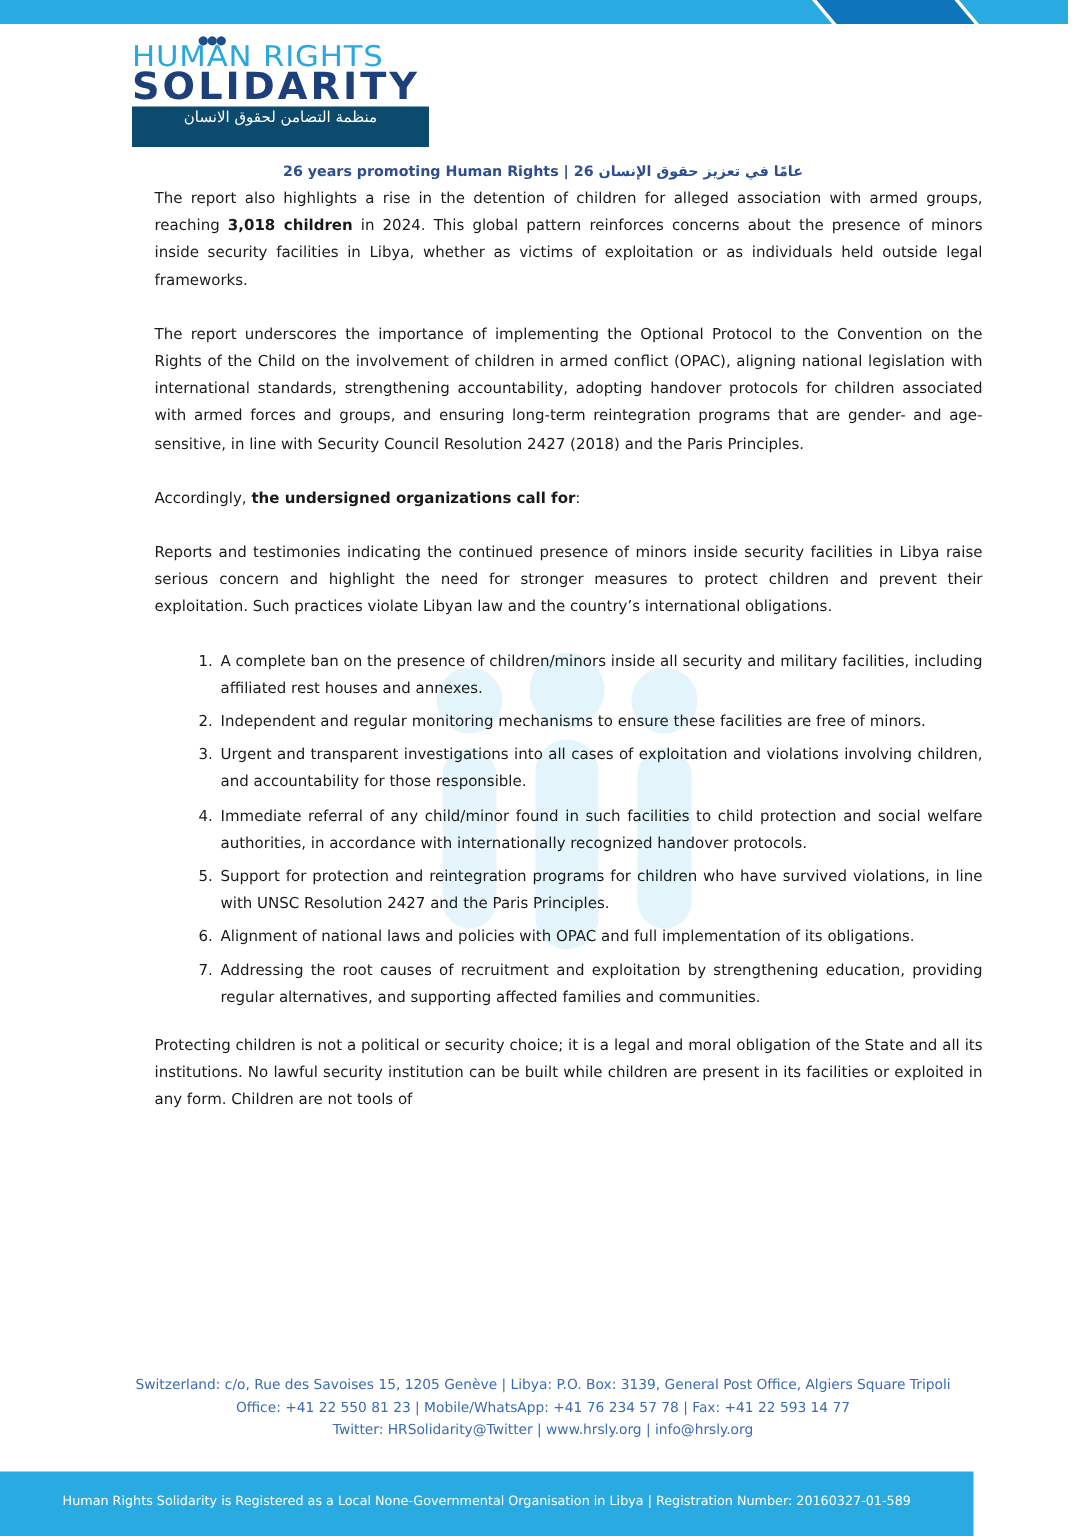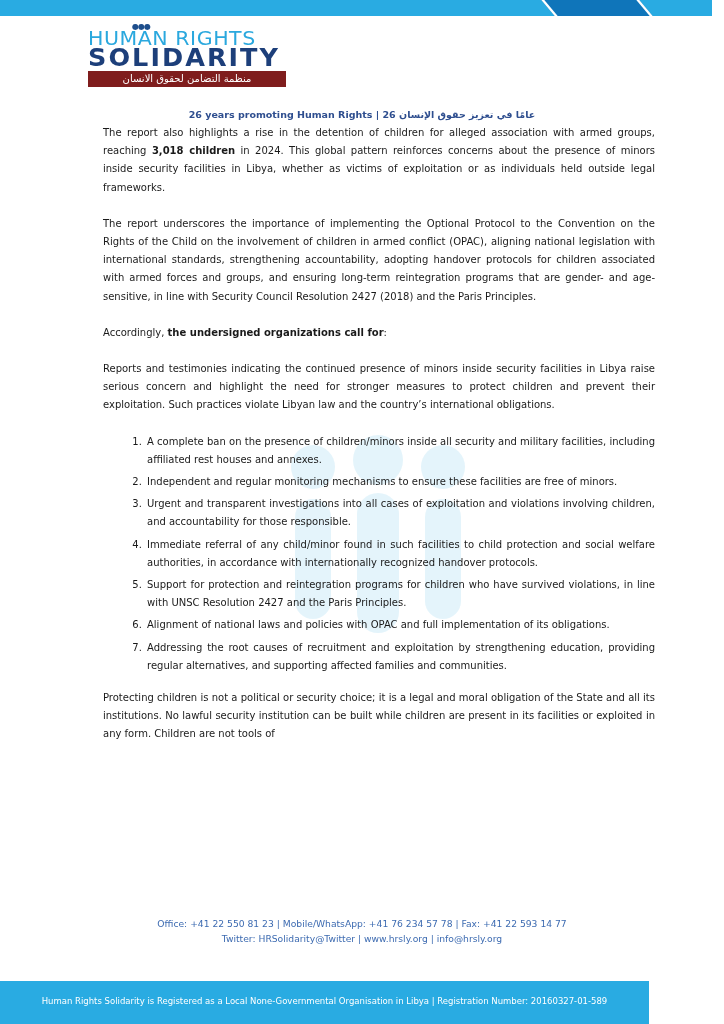--- a/index.html
+++ b/index.html
@@ -31,22 +31,22 @@
   .logo .dots {
     position: absolute; left: 44px; top: 0; font-size: 8px; color: #1d4e8c; letter-spacing: -1px;
   }
   .logo .line2 {
     position: absolute; left: 0; top: 23px;
     font-family: "DejaVu Sans", sans-serif; font-size: 25px; font-weight: bold;
     color: #1d3f7a; letter-spacing: 2px; line-height: 26px;
     transform: scaleX(1.02); transform-origin: left;
   }
   .logo .arabic-bar {
-    position: absolute; left: 0; top: 49px; width: 198px; height: 16px;
-    background: #7f1d1d; color: #ffffff; font-size: 10px; line-height: 15px;
+    position: absolute; left: 0; top: 49px; width: 198px; height: 27px;
+    background: #0c4a6e; color: #ffffff; font-size: 10px; line-height: 15px;
     text-align: center; direction: rtl;
   }
   .tagline {
     position: absolute; left: 0; width: 724px; top: 109px;
     text-align: center; font-size: 9.5px; font-weight: bold; color: #2e4e8f;
     font-family: "DejaVu Sans", sans-serif;
   }
   .watermark {
     position: absolute; left: 283px; top: 435px; width: 190px; height: 200px;
     opacity: 0.12; pointer-events: none;
@@ -112,19 +112,20 @@
     <li>Urgent and transparent investigations into all cases of exploitation and violations involving children, and accountability for those responsible.</li>
     <li>Immediate referral of any child/minor found in such facilities to child protection and social welfare authorities, in accordance with internationally recognized handover protocols.</li>
     <li>Support for protection and reintegration programs for children who have survived violations, in line with UNSC Resolution 2427 and the Paris Principles.</li>
     <li>Alignment of national laws and policies with OPAC and full implementation of its obligations.</li>
     <li>Addressing the root causes of recruitment and exploitation by strengthening education, providing regular alternatives, and supporting affected families and communities.</li>
   </ol>
   <p>Protecting children is not a political or security choice; it is a legal and moral obligation of the State and all its institutions. No lawful security institution can be built while children are present in its facilities or exploited in any form. Children are not tools of</p>
 </div>
 
 <div class="footer">
+  <div class="line">Switzerland: c/o, Rue des Savoises 15, 1205 Genève | Libya: P.O. Box: 3139, General Post Office, Algiers Square Tripoli</div>
   <div class="line">Office: +41 22 550 81 23 | Mobile/WhatsApp: +41 76 234 57 78 | Fax: +41 22 593 14 77</div>
   <div class="line">Twitter: HRSolidarity@Twitter | www.hrsly.org | info@hrsly.org</div>
 </div>
 
 <div class="bottom-bar">
   <span>Human Rights Solidarity is Registered as a Local None-Governmental Organisation in Libya | Registration Number: 20160327-01-589</span>
 </div>
 
 </body></html>

